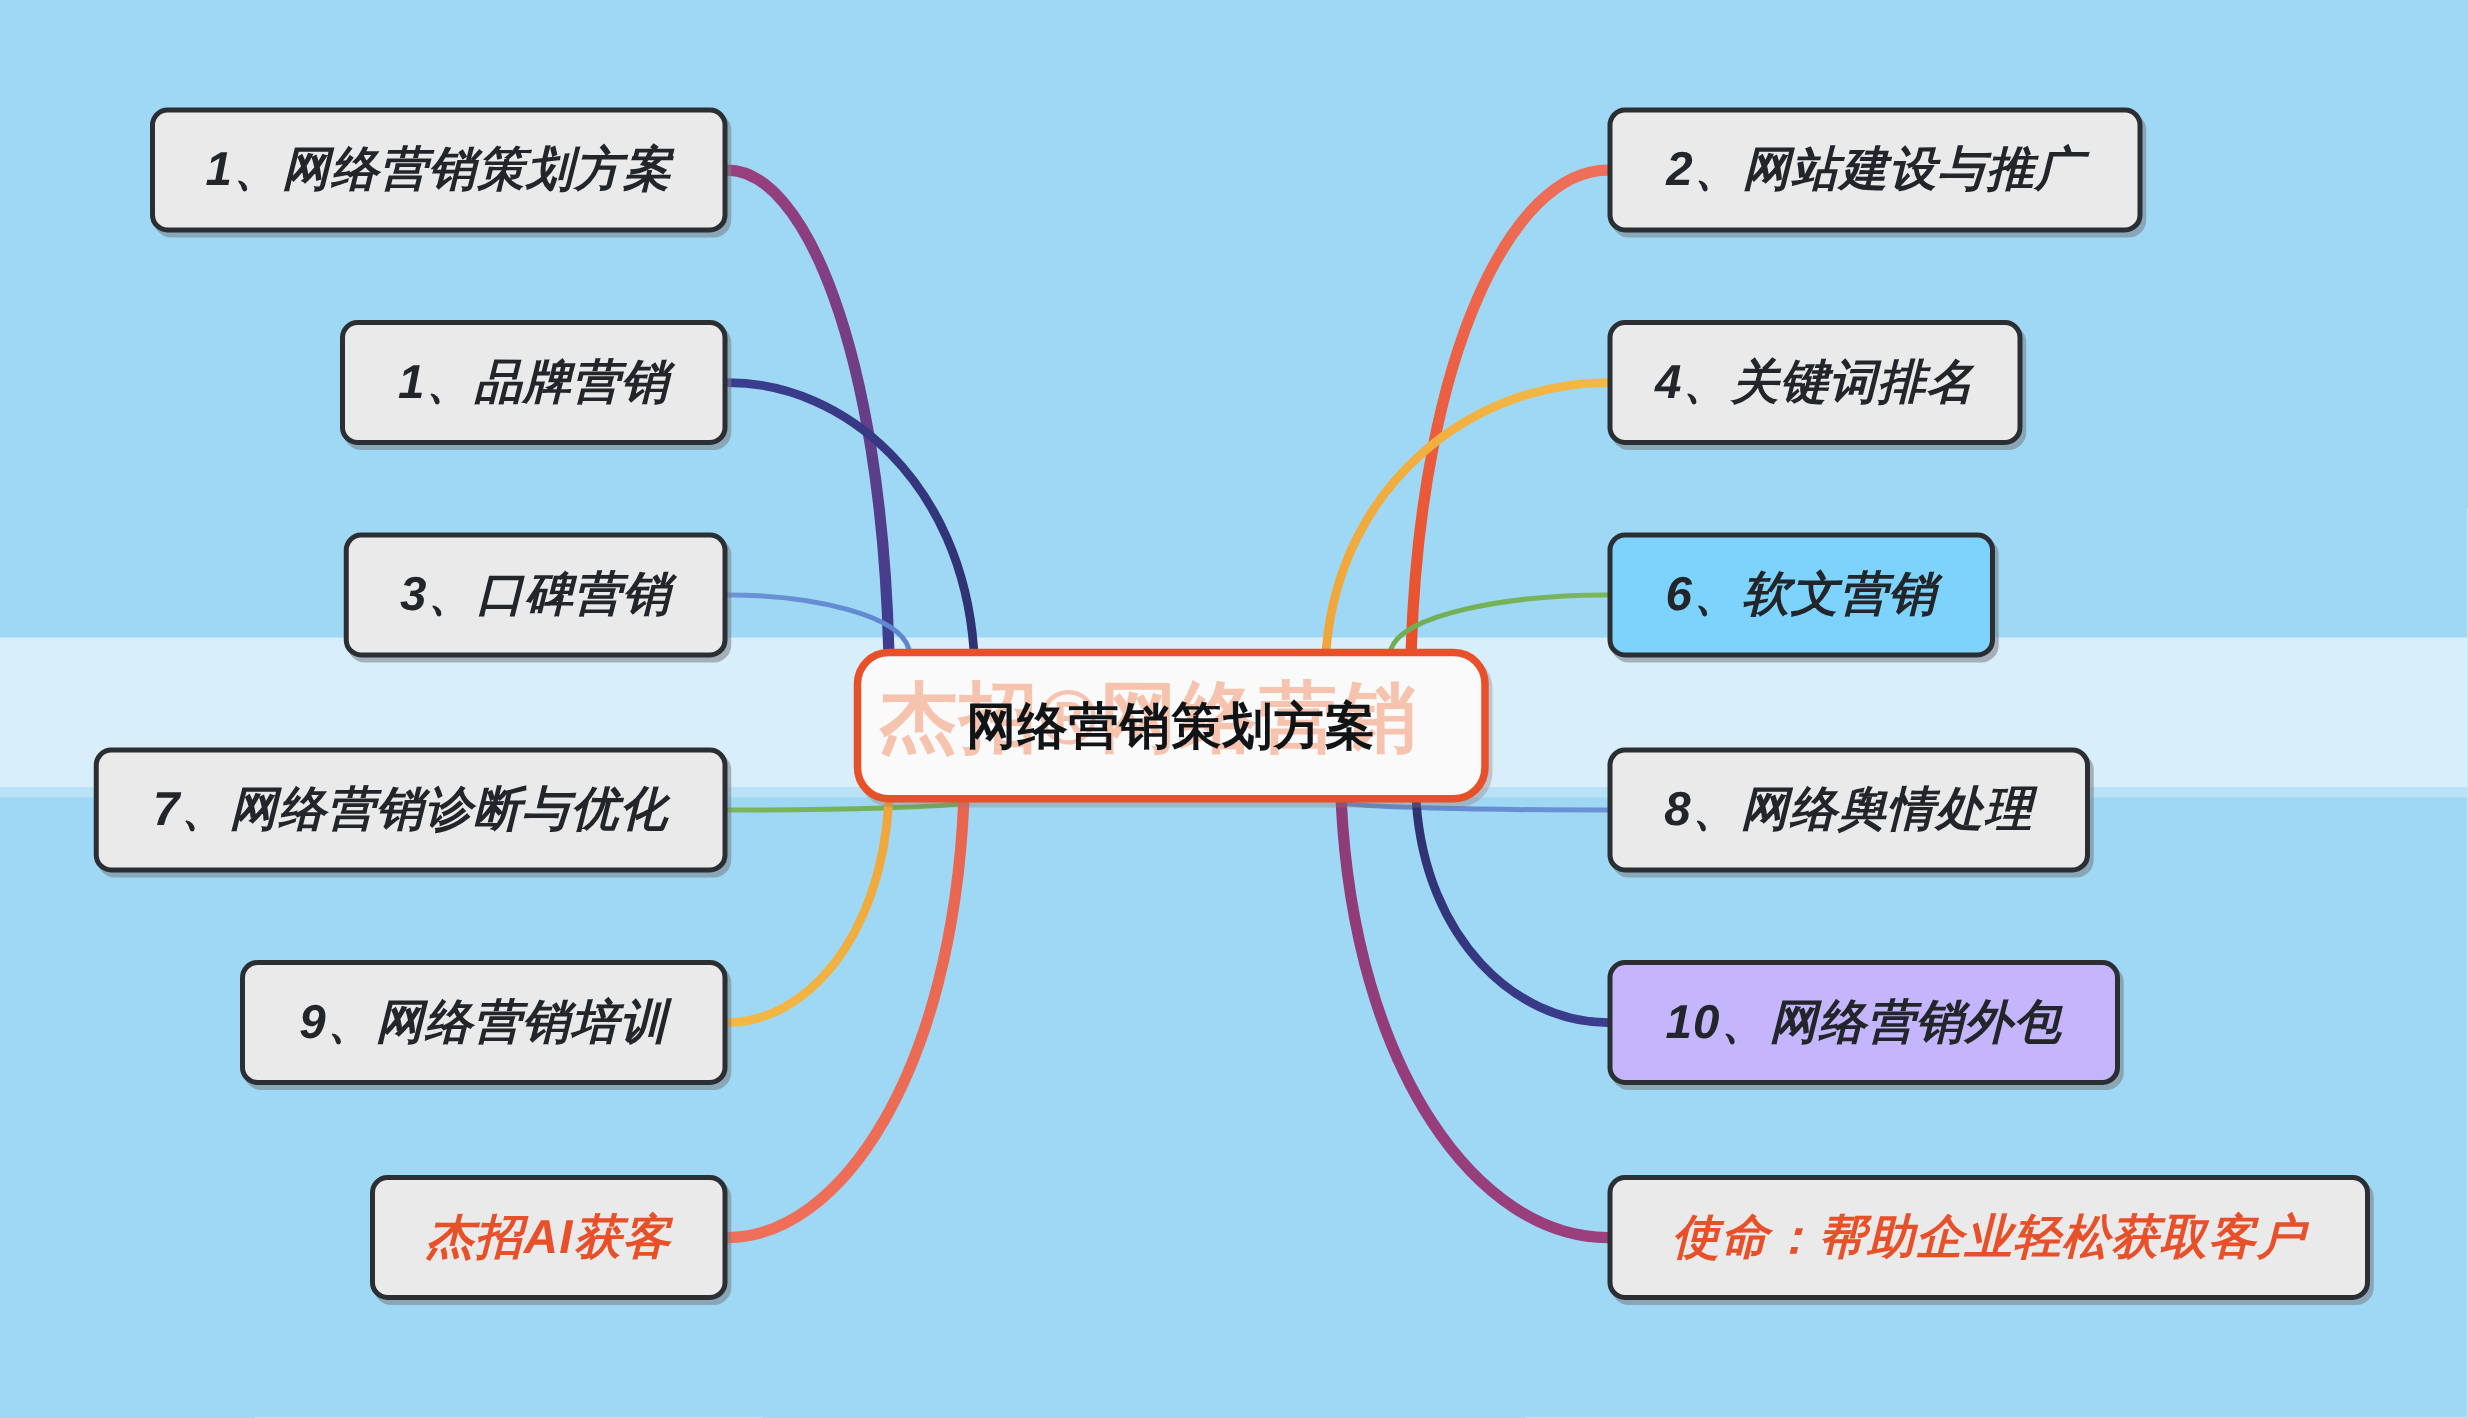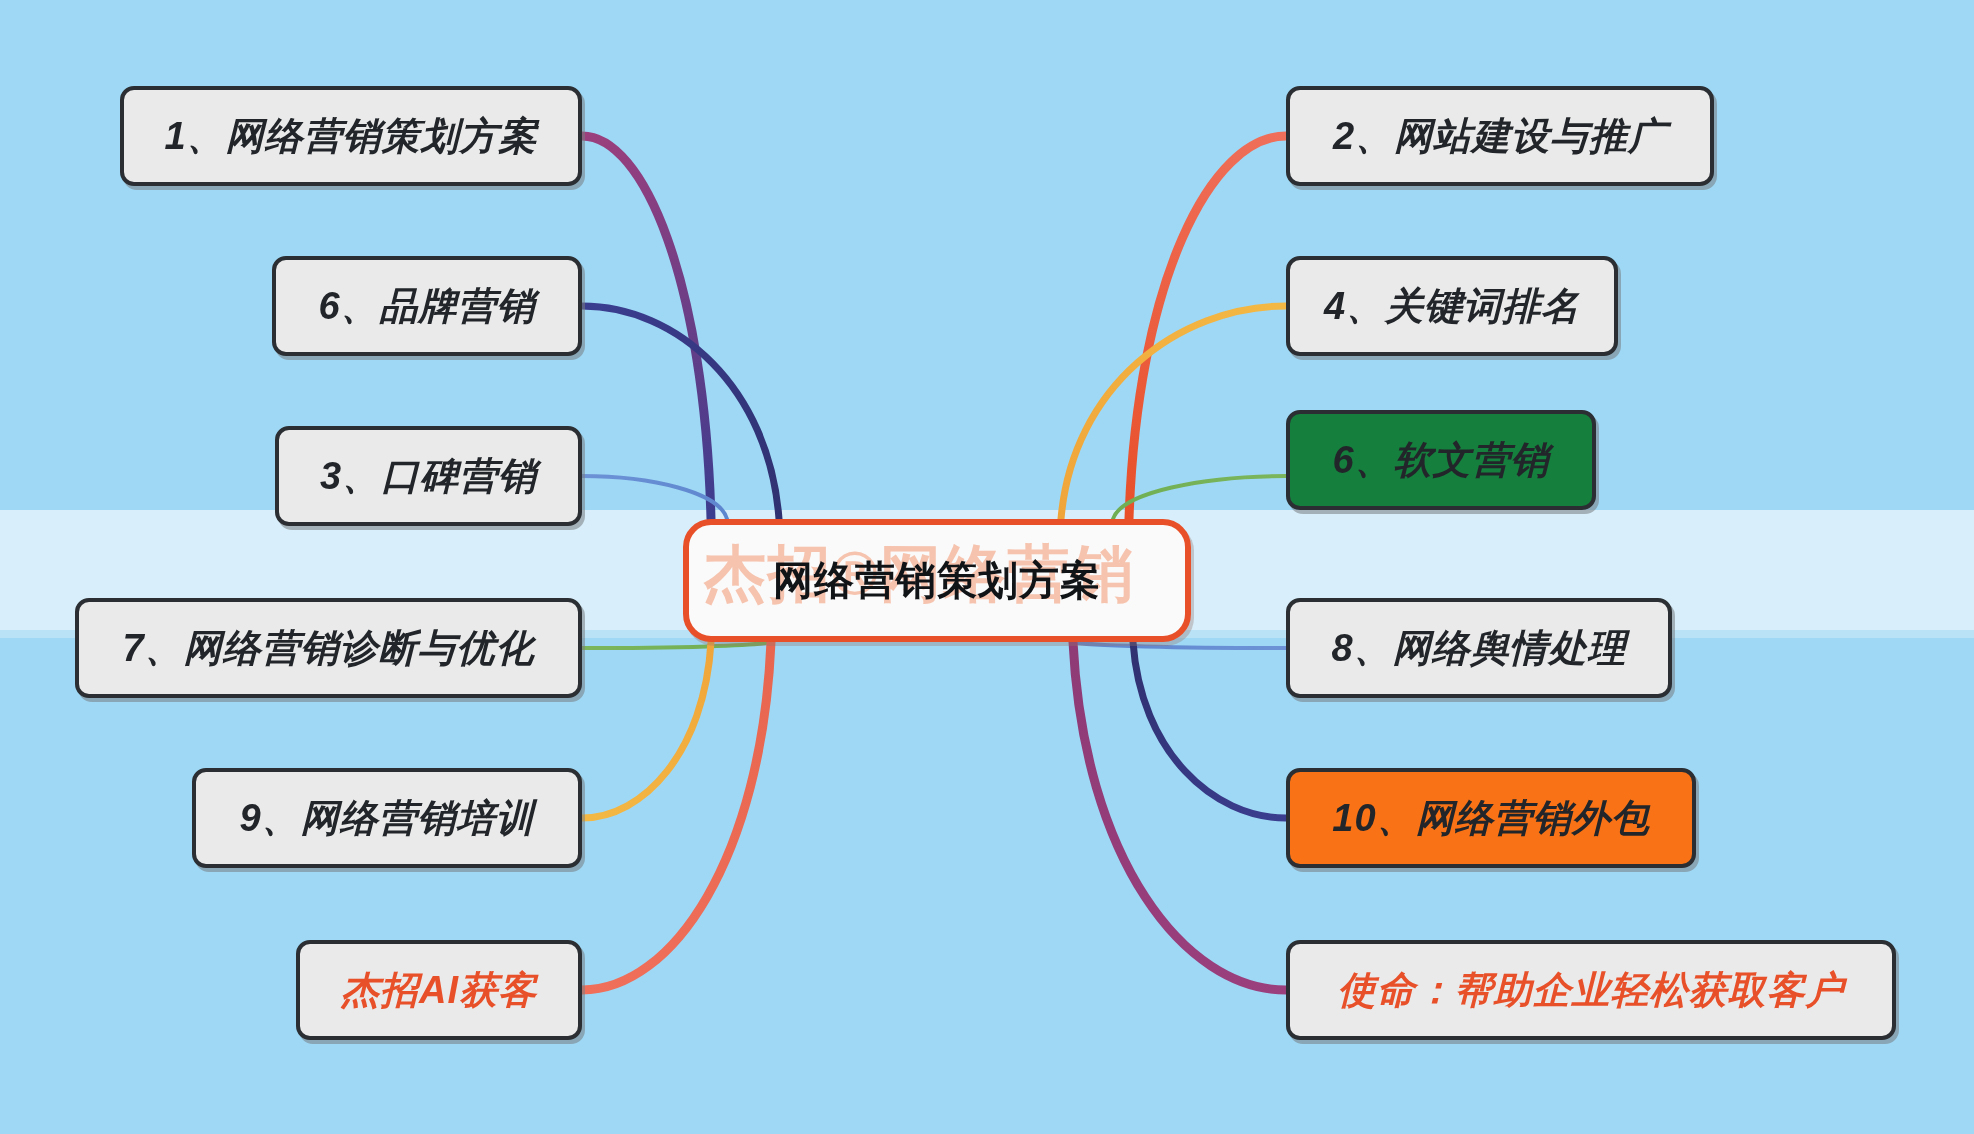--- a/index.html
+++ b/index.html
@@ -168,41 +168,41 @@
   </div>
 
   <div id="nodes">
       <div class="node" style="left: 120px; top: 86px; width: 462px; height: 100px; background: rgb(234, 234, 234); border-color: rgb(43, 47, 51);">
         <span class="label" style="color: rgb(34, 38, 42);">1、网络营销策划方案</span>
       </div>
       <div class="node" style="left: 1286px; top: 86px; width: 428px; height: 100px; background: rgb(234, 234, 234); border-color: rgb(43, 47, 51);">
         <span class="label" style="color: rgb(34, 38, 42);">2、网站建设与推广</span>
       </div>
       <div class="node" style="left: 272px; top: 256px; width: 310px; height: 100px; background: rgb(234, 234, 234); border-color: rgb(43, 47, 51);">
-        <span class="label" style="color: rgb(34, 38, 42);">6、品牌营销</span>
+        <span class="label" style="color: rgb(34, 38, 42);">1、品牌营销</span>
       </div>
       <div class="node" style="left: 1286px; top: 256px; width: 332px; height: 100px; background: rgb(234, 234, 234); border-color: rgb(43, 47, 51);">
         <span class="label" style="color: rgb(34, 38, 42);">4、关键词排名</span>
       </div>
       <div class="node" style="left: 275px; top: 426px; width: 307px; height: 100px; background: rgb(234, 234, 234); border-color: rgb(43, 47, 51);">
         <span class="label" style="color: rgb(34, 38, 42);">3、口碑营销</span>
       </div>
-      <div class="node" style="left: 1286px; top: 410px; width: 310px; height: 100px; background: #15803d; border-color: rgb(43, 47, 51); text-align: center;">
+      <div class="node" style="left: 1286px; top: 426px; width: 310px; height: 100px; background: #7dd3fc; border-color: rgb(43, 47, 51); text-align: center;">
         <span class="label" style="color: rgb(34, 38, 42);">6、软文营销</span>
       </div>
       <div class="node" style="left: 75px; top: 598px; width: 507px; height: 100px; background: rgb(234, 234, 234); border-color: rgb(43, 47, 51);">
         <span class="label" style="color: rgb(34, 38, 42);">7、网络营销诊断与优化</span>
       </div>
       <div class="node" style="left: 1286px; top: 598px; width: 386px; height: 100px; background: rgb(234, 234, 234); border-color: rgb(43, 47, 51);">
         <span class="label" style="color: rgb(34, 38, 42);">8、网络舆情处理</span>
       </div>
       <div class="node" style="left: 192px; top: 768px; width: 390px; height: 100px; background: rgb(234, 234, 234); border-color: rgb(43, 47, 51);">
         <span class="label" style="color: rgb(34, 38, 42);">9、网络营销培训</span>
       </div>
-      <div class="node" style="left: 1286px; top: 768px; width: 410px; height: 100px; background: #f97316; border-color: rgb(43, 47, 51);">
+      <div class="node" style="left: 1286px; top: 768px; width: 410px; height: 100px; background: #c4b5fd; border-color: rgb(43, 47, 51);">
         <span class="label" style="color: rgb(34, 38, 42);">10、网络营销外包</span>
       </div>
       <div class="node accent" style="left: 296px; top: 940px; width: 286px; height: 100px; background: rgb(234, 234, 234); border-color: rgb(43, 47, 51);">
         <span class="label" style="color: rgb(232, 80, 42);">杰招AI获客</span>
       </div>
       <div class="node accent" style="left: 1286px; top: 940px; width: 610px; height: 100px; background: rgb(234, 234, 234); border-color: rgb(43, 47, 51);">
         <span class="label" style="color: rgb(232, 80, 42);">使命：帮助企业轻松获取客户</span>
       </div>
     </div>
 

